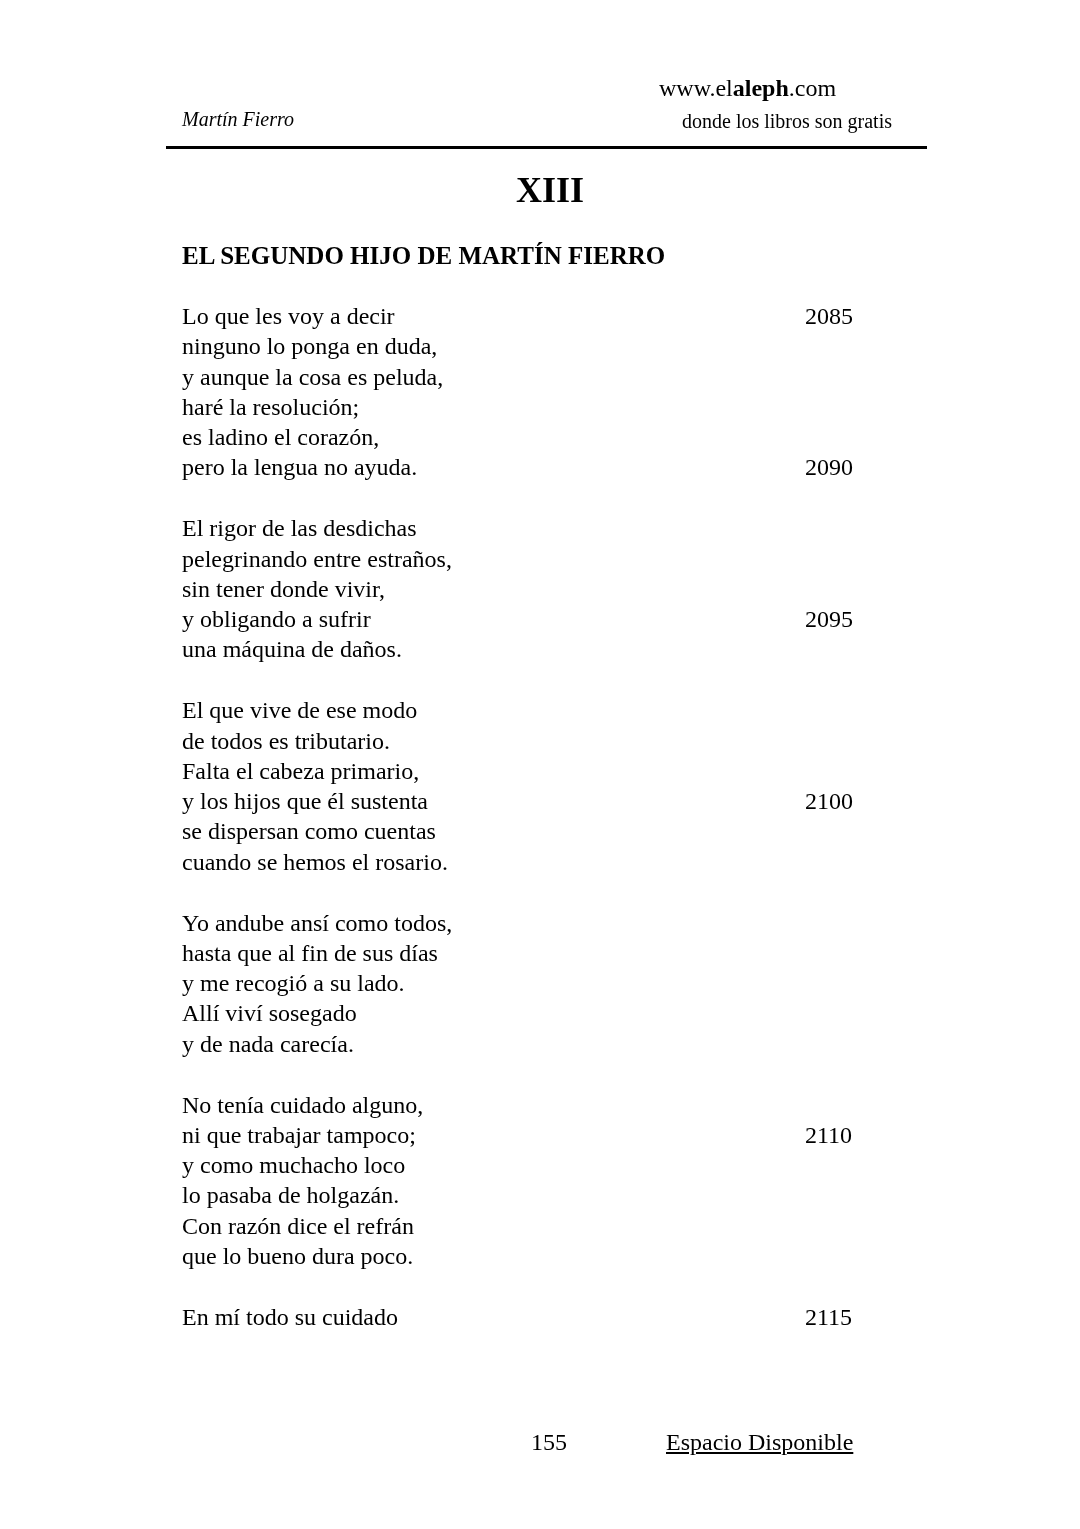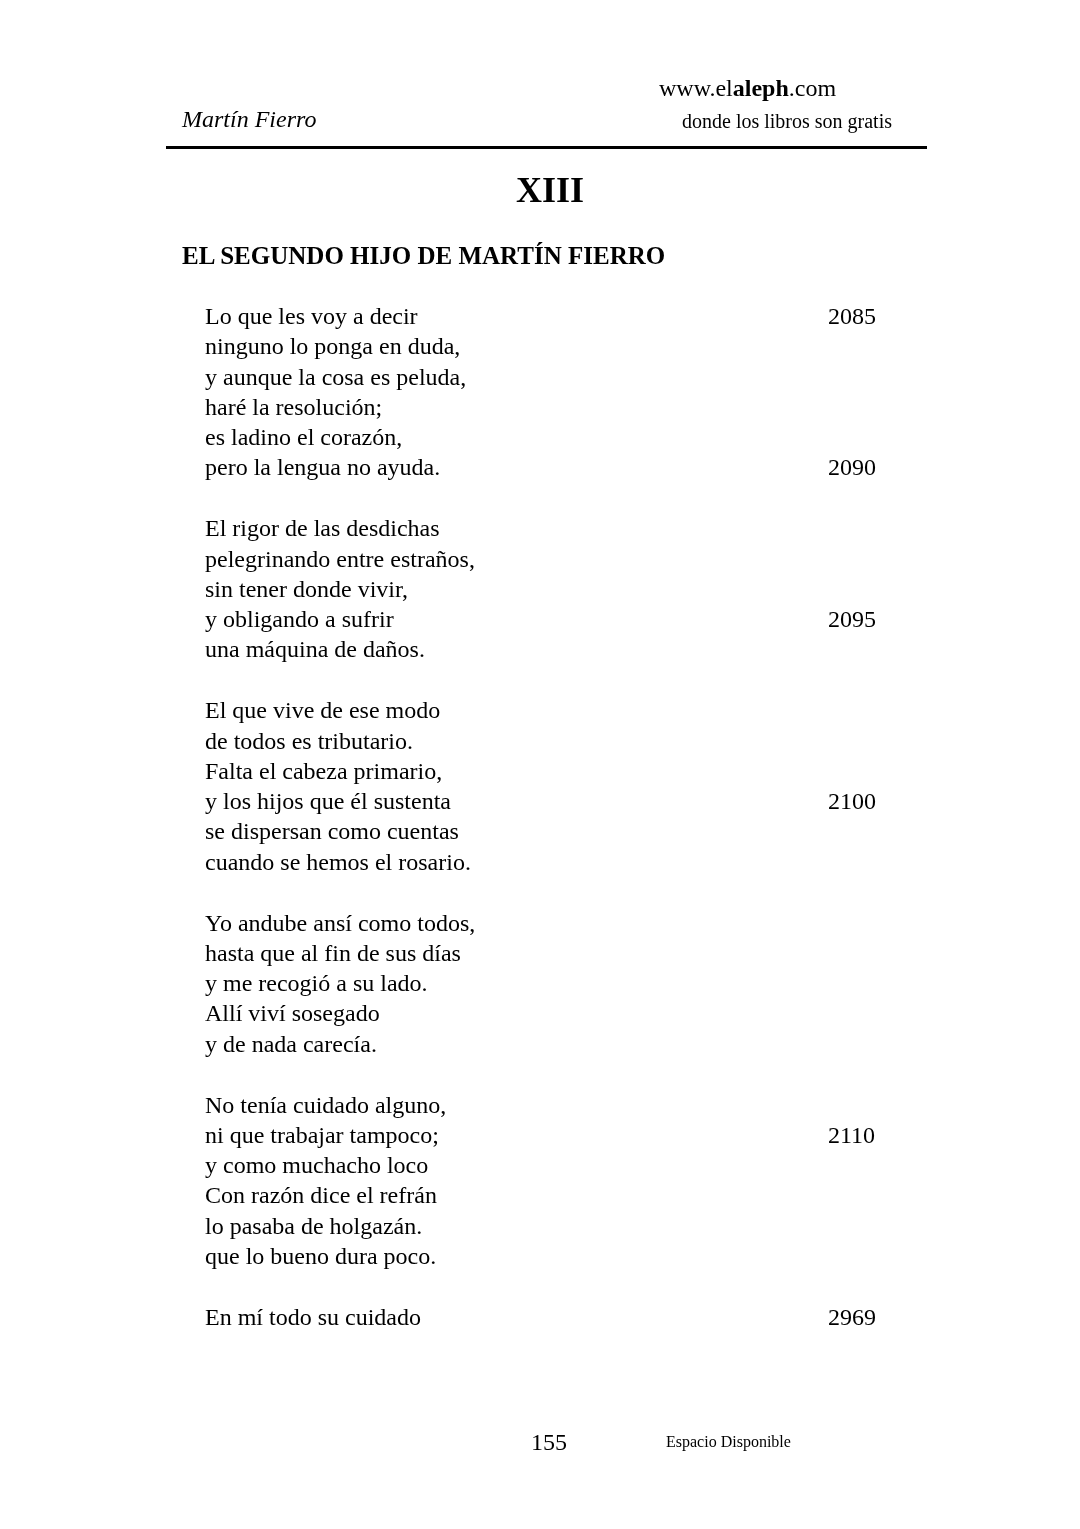--- a/index.html
+++ b/index.html
@@ -12,21 +12,21 @@
       height: 1529px;
       position: relative;
       overflow: hidden;
       font-family: "Liberation Serif", "DejaVu Serif", serif;
       color: #000000;
     }
     .header-title {
       position: absolute;
       left: 182px;
       top: 104px;
-      font-size: 24px;
+      font-size: 20px;
       font-style: italic;
       line-height: 30px;
       white-space: nowrap;
     }
     .header-site {
       position: absolute;
       left: 659px;
       top: 73px;
       font-size: 24px;
       line-height: 30px;
@@ -77,43 +77,43 @@
     .stanza {
       margin: 0 0 30.5px 0;
       padding: 0;
     }
     .verse {
       position: relative;
       height: 30.3px;
       line-height: 30.3px;
       font-size: 24px;
       white-space: nowrap;
-      margin-left: 23px;
     }
     .verse-number {
       position: absolute;
       left: 623px;
       top: 0;
       font-size: 24px;
       line-height: 30.3px;
     }
     .footer-page {
       position: absolute;
       left: 531px;
       top: 1427px;
       font-size: 24px;
       line-height: 30px;
     }
     .footer-note {
       position: absolute;
       left: 666px;
       top: 1427px;
-      font-size: 16px;
+      font-size: 24px;
       line-height: 30px;
       white-space: nowrap;
+      text-decoration: underline;
     }
   </style>
 </head>
 <body>
 
 <div class="header-title">Martín Fierro</div>
 <div class="header-site"><span>www.el</span><b>aleph</b><span>.com</span></div>
 <div class="header-tagline">donde los libros son gratis</div>
 <div class="header-rule"></div>
 
@@ -148,23 +148,23 @@
       <div class="verse"><span>Yo andube ansí como todos,</span></div>
       <div class="verse"><span>hasta que al fin de sus días</span></div>
       <div class="verse"><span>y me recogió a su lado.</span></div>
       <div class="verse"><span>Allí viví sosegado</span></div>
       <div class="verse"><span>y de nada carecía.</span></div>
     </div>
     <div class="stanza">
       <div class="verse"><span>No tenía cuidado alguno,</span></div>
       <div class="verse"><span>ni que trabajar tampoco;</span><span class="verse-number">2110</span></div>
       <div class="verse"><span>y como muchacho loco</span></div>
+      <div class="verse"><span>lo pasaba de holgazán.</span></div>
       <div class="verse"><span>Con razón dice el refrán</span></div>
-      <div class="verse"><span>lo pasaba de holgazán.</span></div>
       <div class="verse"><span>que lo bueno dura poco.</span></div>
     </div>
     <div class="stanza">
-      <div class="verse"><span>En mí todo su cuidado</span><span class="verse-number">2969</span></div>
+      <div class="verse"><span>En mí todo su cuidado</span><span class="verse-number">2115</span></div>
     </div>
   </div>
 
 <div class="footer-page">155</div>
 <div class="footer-note">Espacio Disponible</div>
 
 </body></html>

